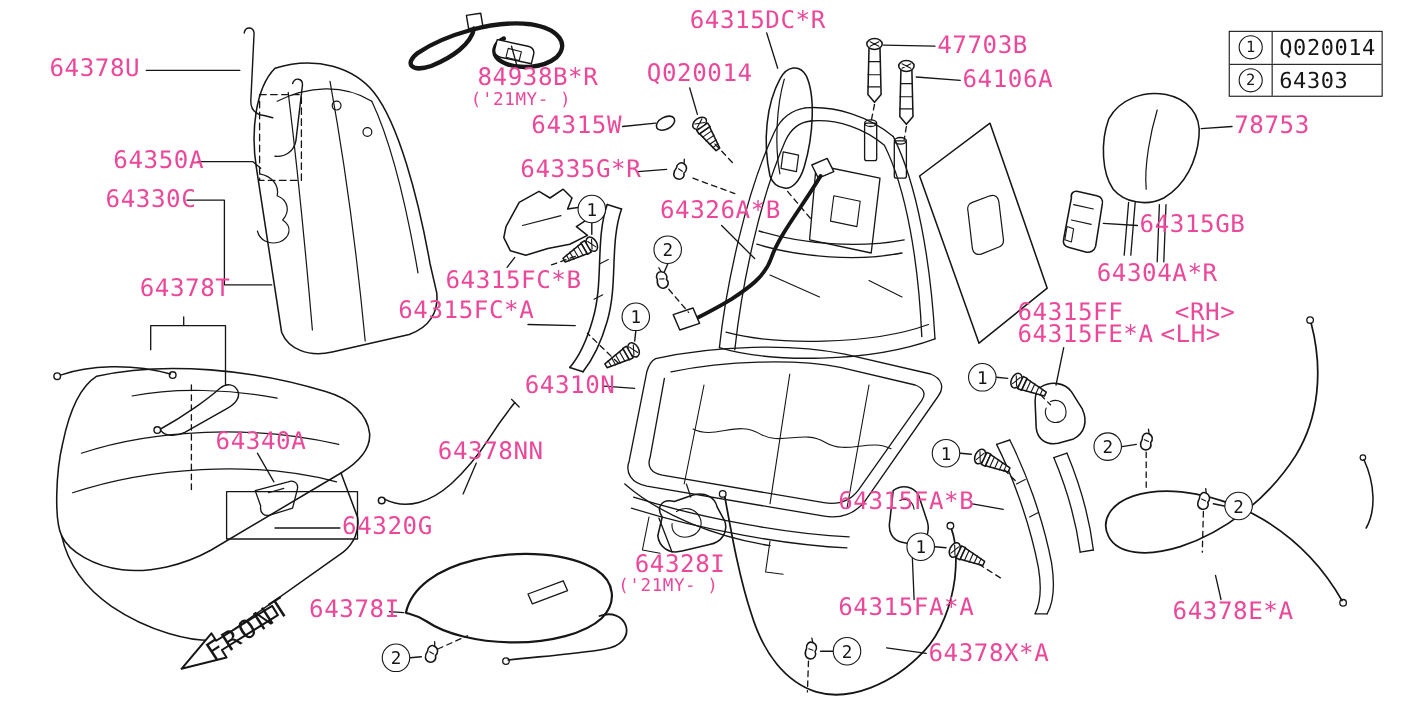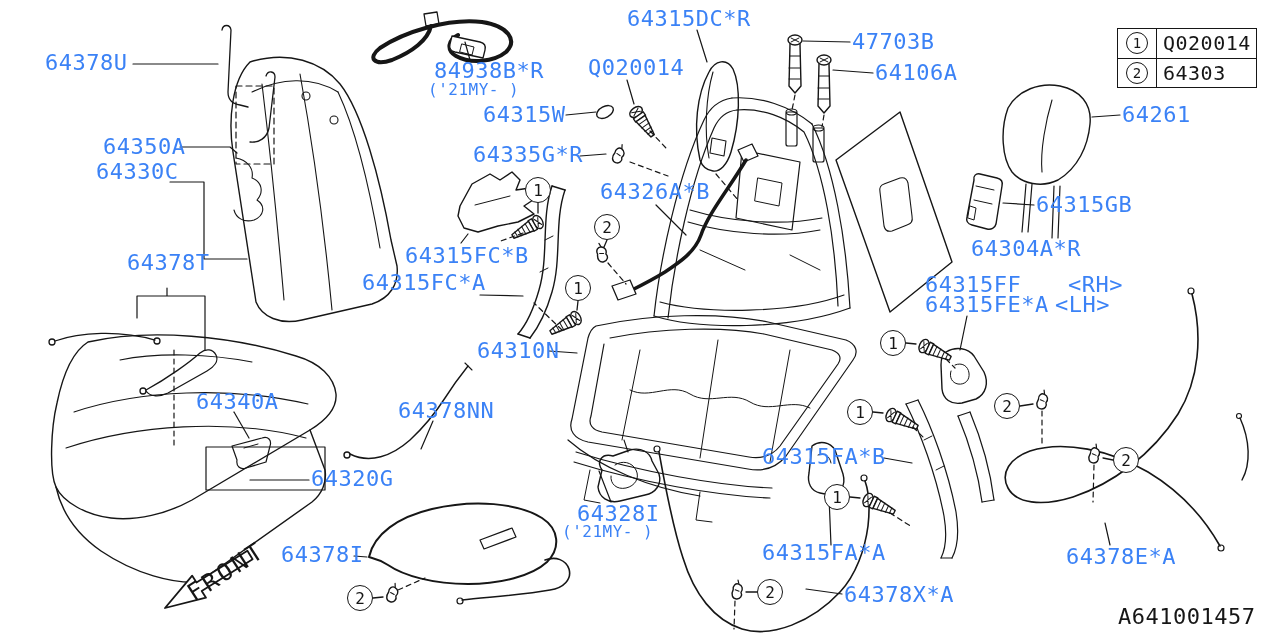--- a/index.html
+++ b/index.html
@@ -3,21 +3,21 @@
 <meta charset="utf-8">
 <style>
   html,body{margin:0;padding:0;background:#f2f2f2;}
   .stage{
     position:relative;width:1280px;height:640px;background:#ffffff;
     overflow:hidden;font-family:"DejaVu Sans Mono", monospace;color:#161616;
   }
   .stage svg{position:absolute;left:0;top:0;}
   .lbl{
     position:absolute;font-size:22px;line-height:1;white-space:pre;
-    letter-spacing:0.5px;color:#3b82f6;
+    letter-spacing:0.5px;color:#ec4899;
   }
   .lbl.small{font-size:16px;}
   .callout{
     position:absolute;width:26px;height:26px;border:1.6px solid #161616;
     border-radius:50%;display:flex;align-items:center;justify-content:center;
     font-size:16px;background:#fff;box-sizing:border-box;
   }
   .legend{
     position:absolute;left:1117px;top:28px;width:140px;height:60px;
     border:1.6px solid #161616;box-sizing:border-box;display:flex;flex-direction:column;
@@ -319,28 +319,28 @@
   </g>
 </svg>
 
   <div class="lbl" style="left:45px;top:52px">64378U</div>
   <div class="lbl" style="left:434px;top:60px">84938B*R</div>
   <div class="lbl small" style="left:428px;top:82px">('21MY- )</div>
   <div class="lbl" style="left:588px;top:57px">Q020014</div>
   <div class="lbl" style="left:627px;top:8px">64315DC*R</div>
   <div class="lbl" style="left:852px;top:31px">47703B</div>
   <div class="lbl" style="left:875px;top:62px">64106A</div>
-  <div class="lbl" style="left:1122px;top:104px">64261</div>
+  <div class="lbl" style="left:1122px;top:104px">78753</div>
   <div class="lbl" style="left:483px;top:104px">64315W</div>
   <div class="lbl" style="left:473px;top:144px">64335G*R</div>
   <div class="lbl" style="left:103px;top:136px">64350A</div>
-  <div class="lbl" style="left:96px;top:161px">64330C</div>
+  <div class="lbl" style="left:96px;top:171px">64330C</div>
   <div class="lbl" style="left:1036px;top:194px">64315GB</div>
   <div class="lbl" style="left:600px;top:181px">64326A*B</div>
-  <div class="lbl" style="left:971px;top:238px">64304A*R</div>
+  <div class="lbl" style="left:997px;top:238px">64304A*R</div>
   <div class="lbl" style="left:405px;top:245px">64315FC*B</div>
   <div class="lbl" style="left:127px;top:252px">64378T</div>
   <div class="lbl" style="left:362px;top:272px">64315FC*A</div>
   <div class="lbl" style="left:925px;top:274px">64315FF</div>
   <div class="lbl" style="left:1068px;top:274px">&lt;RH&gt;</div>
   <div class="lbl" style="left:925px;top:294px">64315FE*A</div>
   <div class="lbl" style="left:1055px;top:294px">&lt;LH&gt;</div>
   <div class="lbl" style="left:477px;top:340px">64310N</div>
   <div class="lbl" style="left:196px;top:391px">64340A</div>
   <div class="lbl" style="left:398px;top:400px">64378NN</div>
@@ -372,15 +372,14 @@
       <div class="legend-code">Q020014</div>
     </div>
     <div class="legend-row">
       <div class="legend-ref">
         <div class="legend-circle">2</div>
       </div>
       <div class="legend-code">64303</div>
     </div>
   </div>
 
-  <div class="docnum">A641001457</div>
 
 </div>
 
 </body></html>

